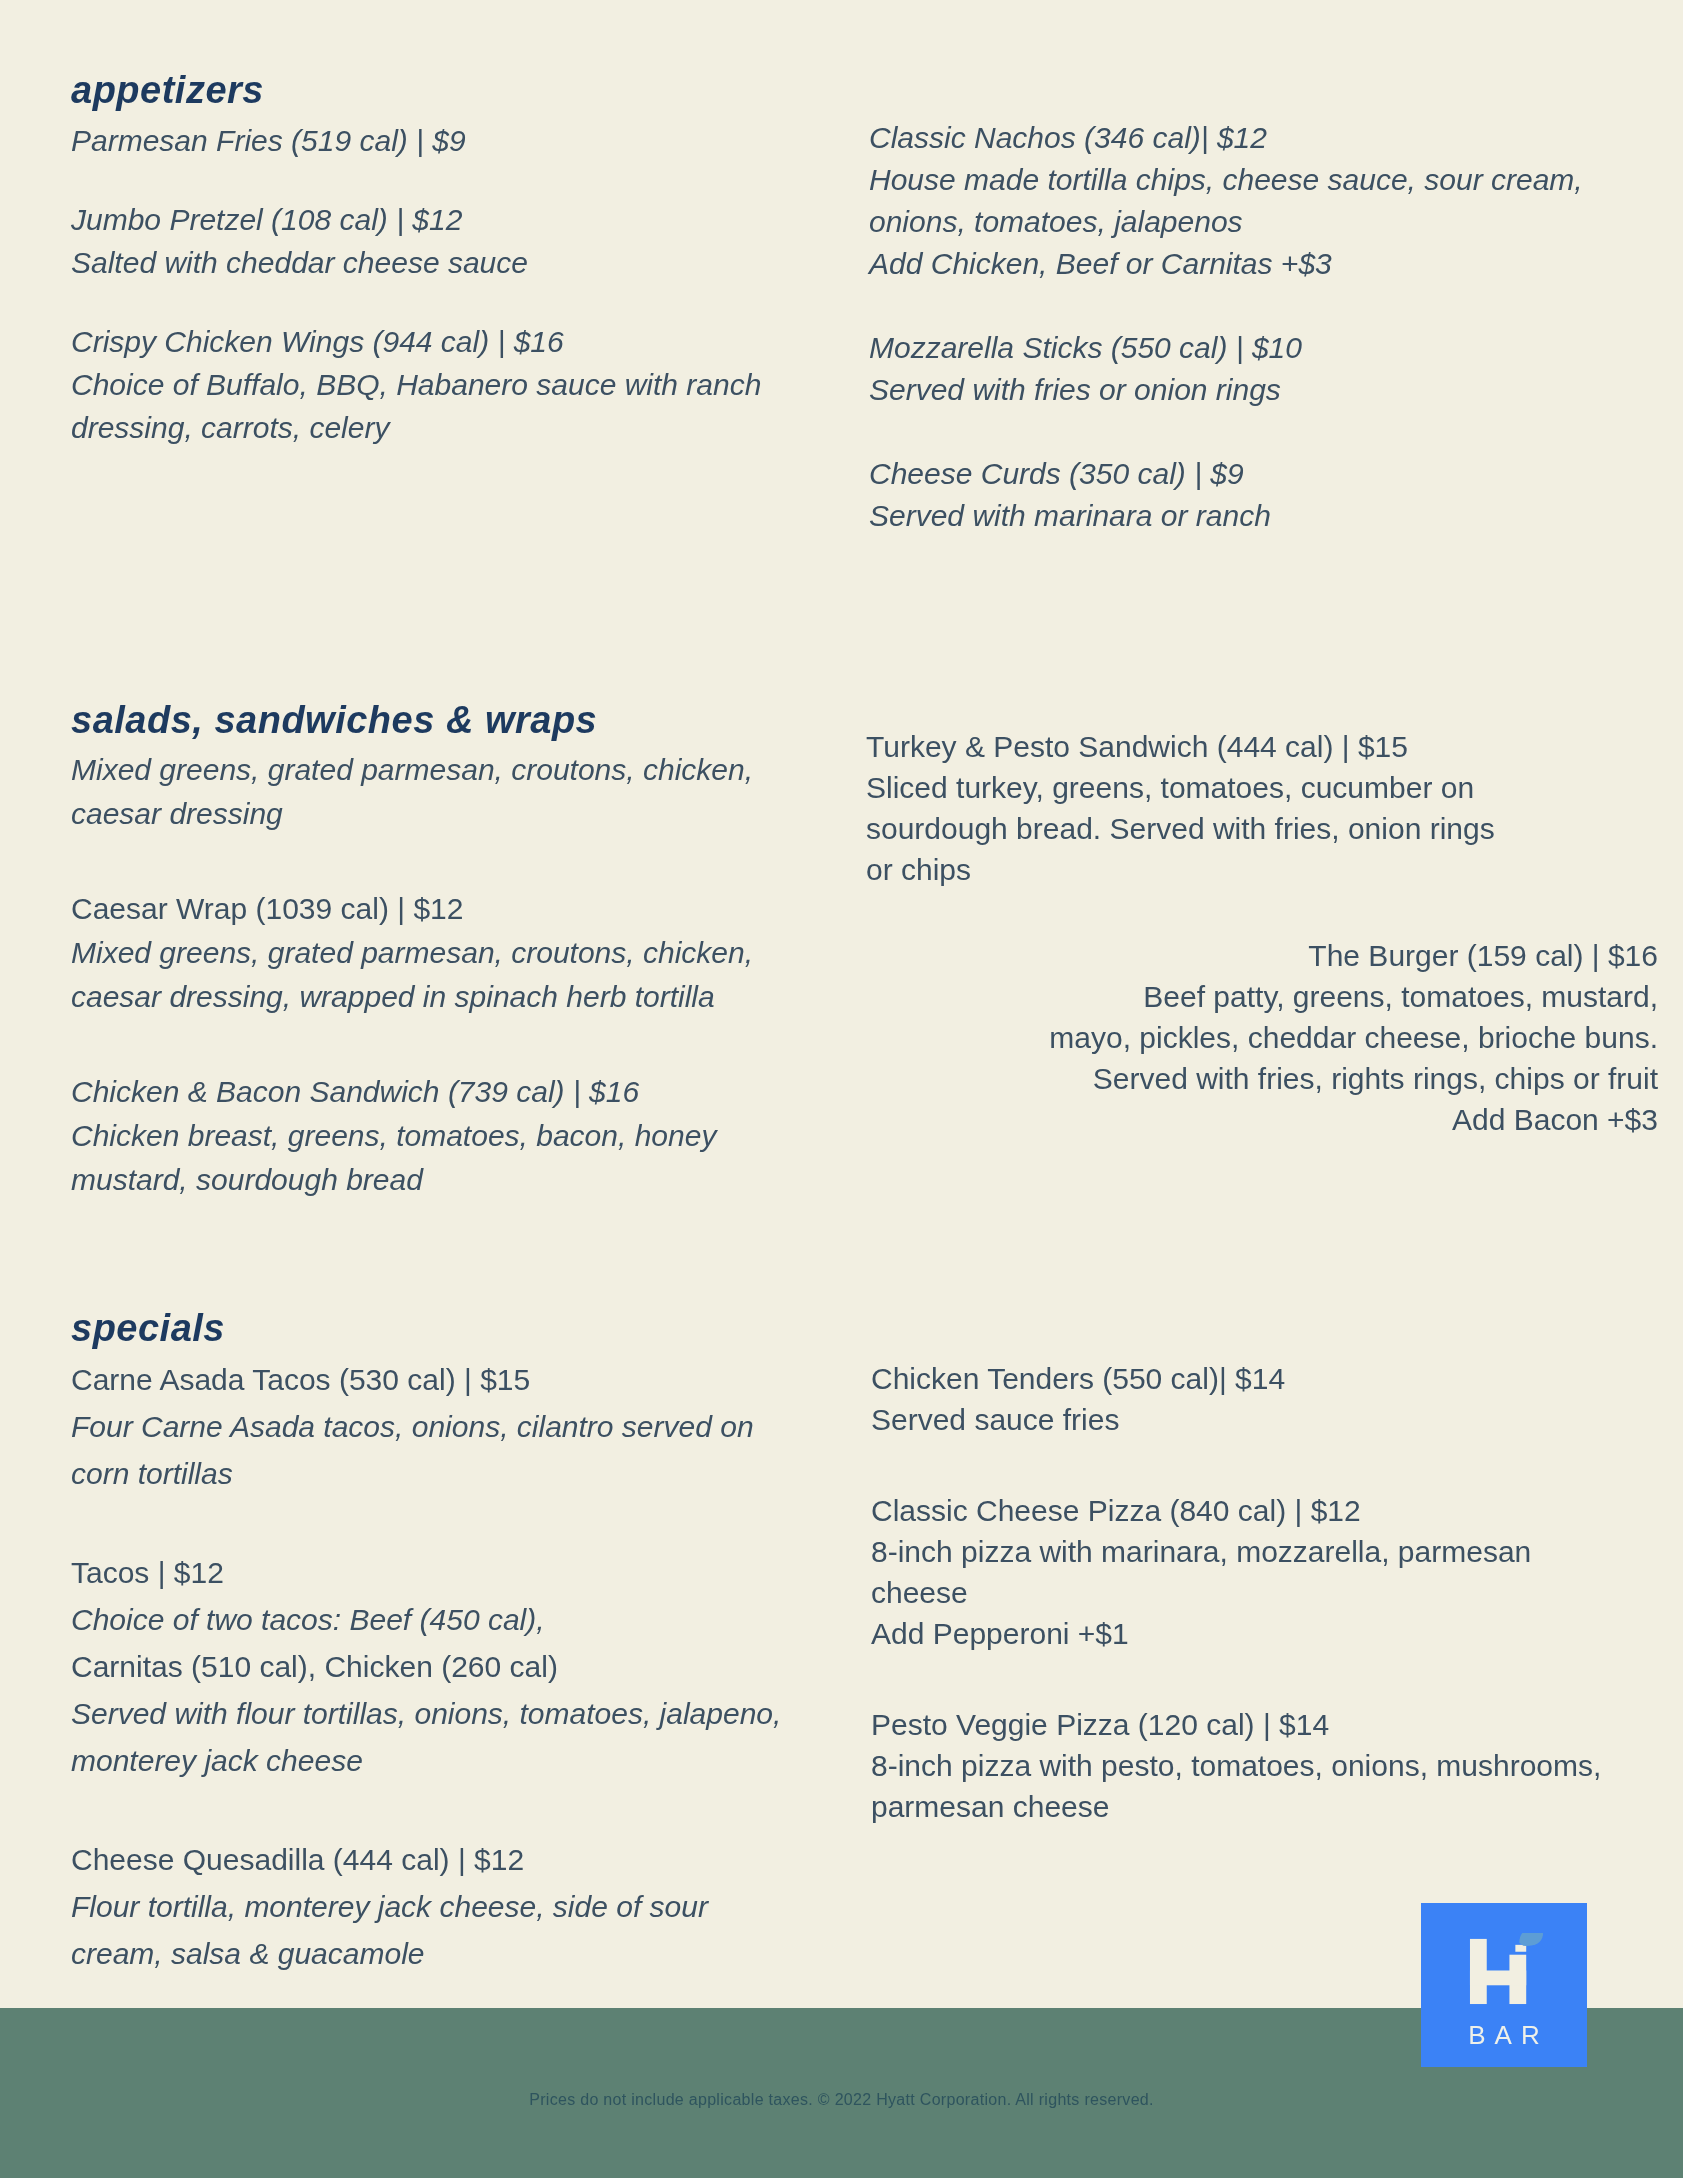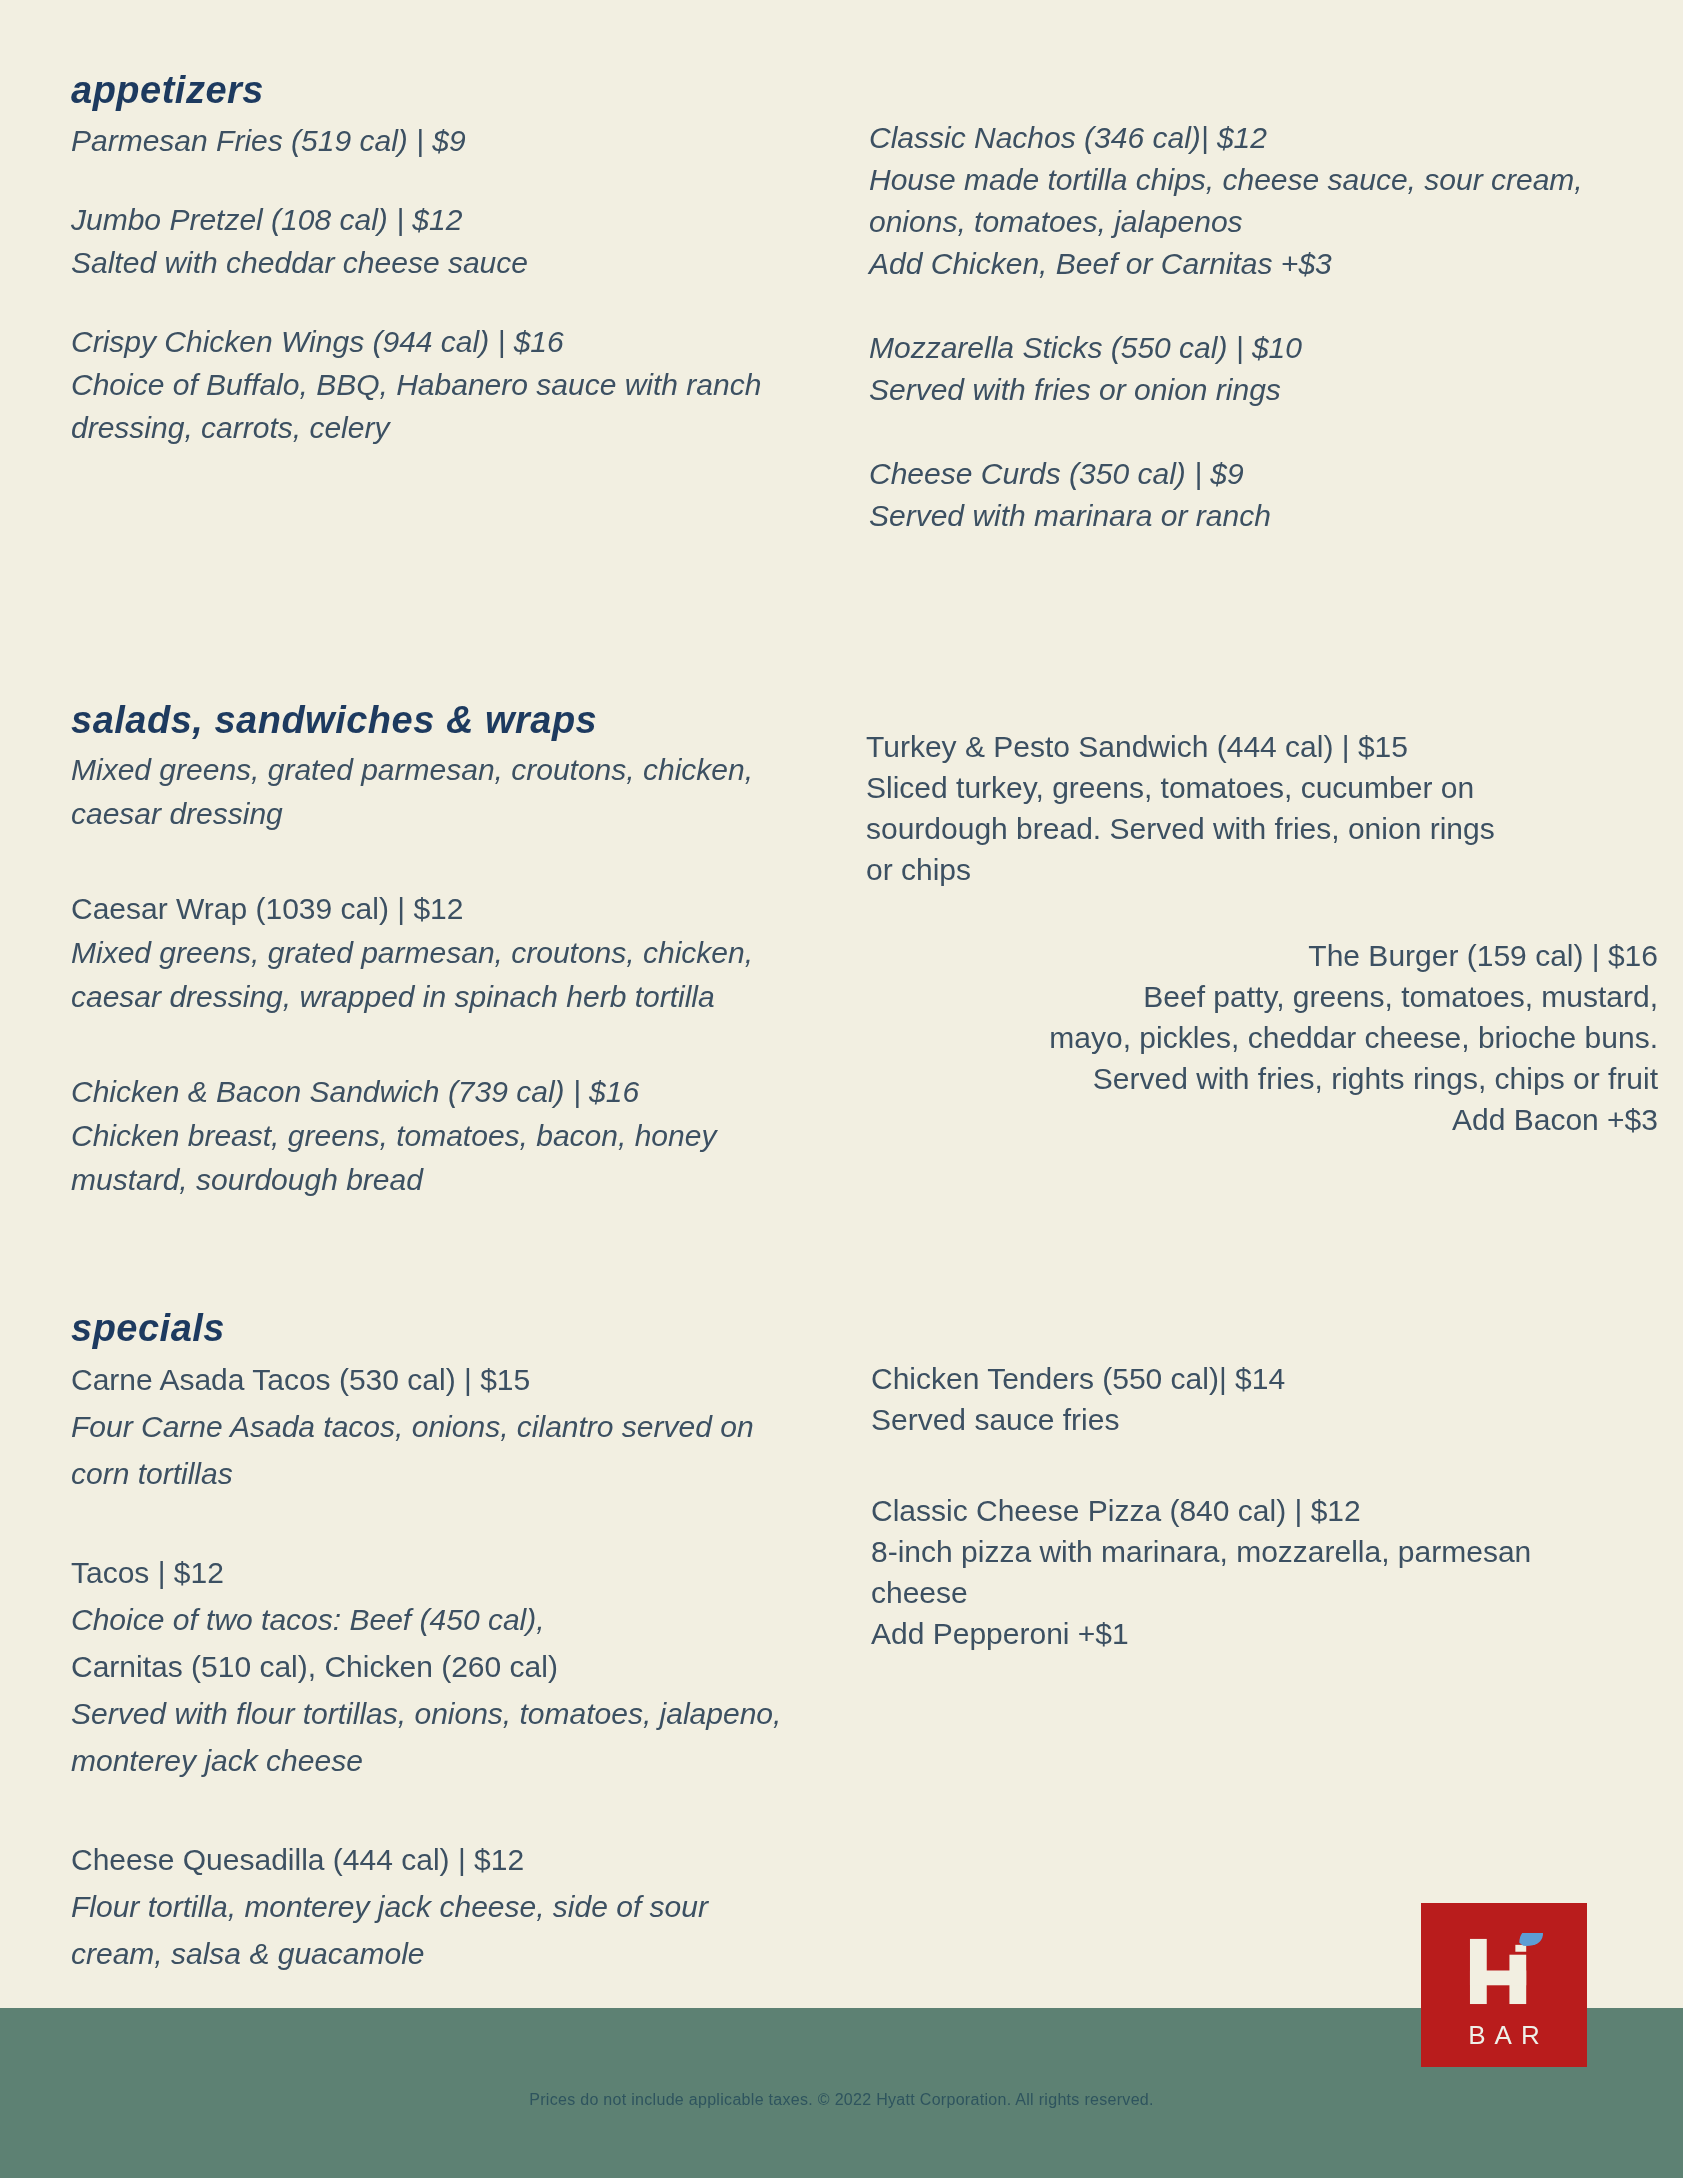--- a/index.html
+++ b/index.html
@@ -70,21 +70,21 @@
 </style>
 </head>
 <body>
 
 <div class="page">
 
   <div class="green-band"></div>
 
   <div class="footer-text">Prices do not include applicable taxes. © 2022 Hyatt Corporation. All rights reserved.</div>
 
-  <div class="logo" style="background: #b91c1c;">
+  <div class="logo" style="background: #3b82f6;">
     <svg width="81" height="73" viewBox="0 0 82 74">
 
       <rect x="6" y="6" width="17" height="66" fill="#f2efe1"></rect>
 
       <rect x="46" y="22" width="17" height="50" fill="#f2efe1"></rect>
 
       <rect x="6" y="38" width="57" height="15" fill="#f2efe1"></rect>
 
       <rect x="52" y="12" width="11" height="7" fill="#f2efe1"></rect>
 
@@ -179,15 +179,20 @@
       <div class="item" style="margin-bottom: 50px;">
         <div class="line name">Chicken Tenders (550 cal)| $14</div>
         <div class="line desc">Served sauce fries</div>
       </div>
       <div class="item" style="margin-bottom: 50px;">
         <div class="line name">Classic Cheese Pizza (840 cal) | $12</div>
         <div class="line desc">8-inch pizza with marinara, mozzarella, parmesan</div>
         <div class="line desc">cheese</div>
         <div class="line desc">Add Pepperoni +$1</div>
       </div>
+      <div class="item" style="margin-bottom: 50px;">
+        <div class="line name">Pesto Veggie Pizza (120 cal) | $14</div>
+        <div class="line desc">8-inch pizza with pesto, tomatoes, onions, mushrooms,</div>
+        <div class="line desc">parmesan cheese</div>
+      </div>
     </div>
   </div>
 
 
 </body></html>

